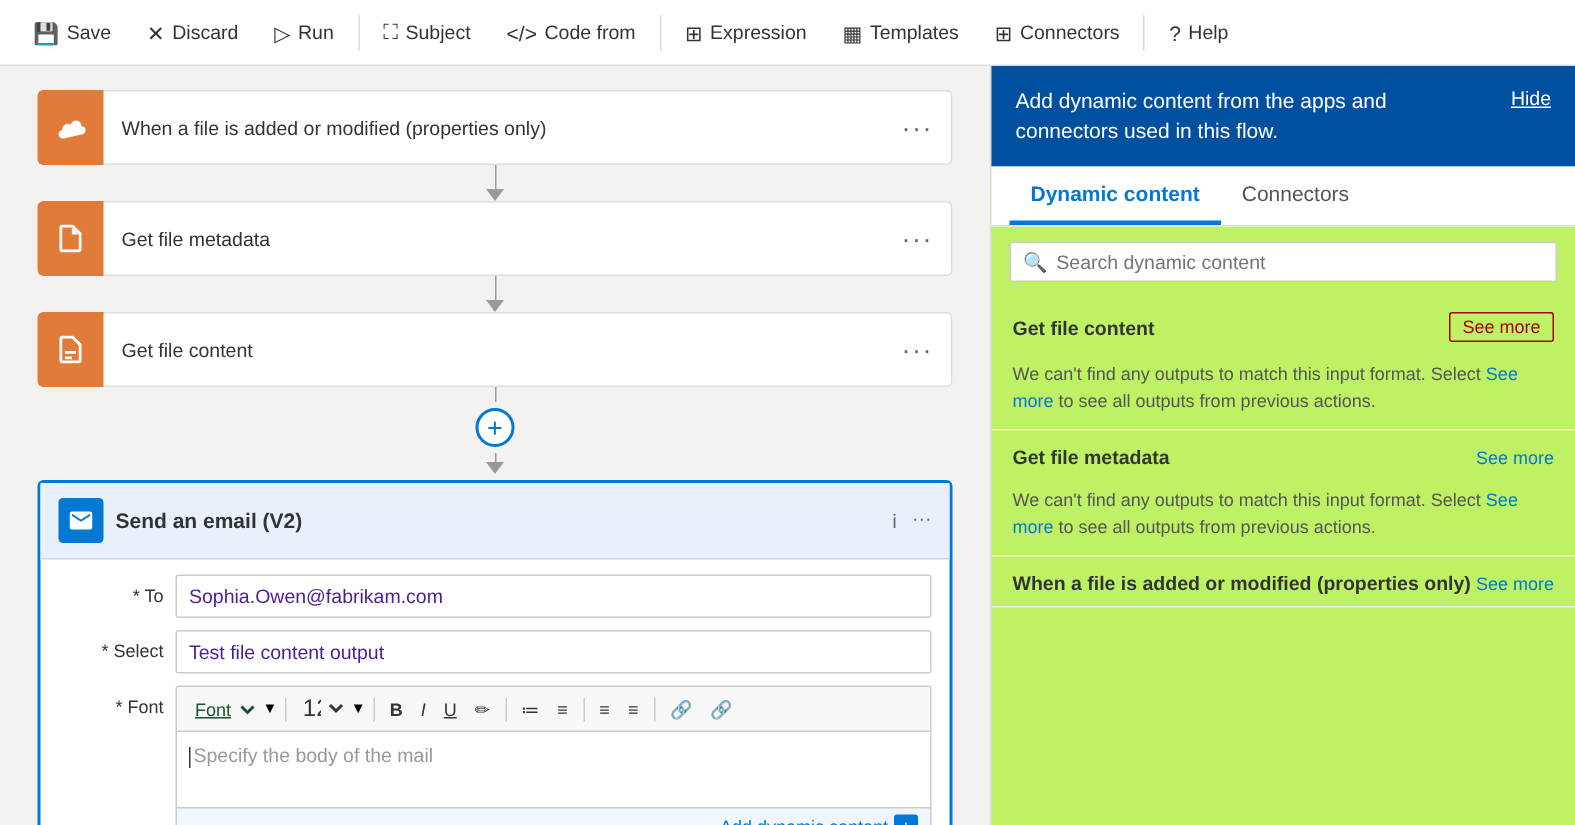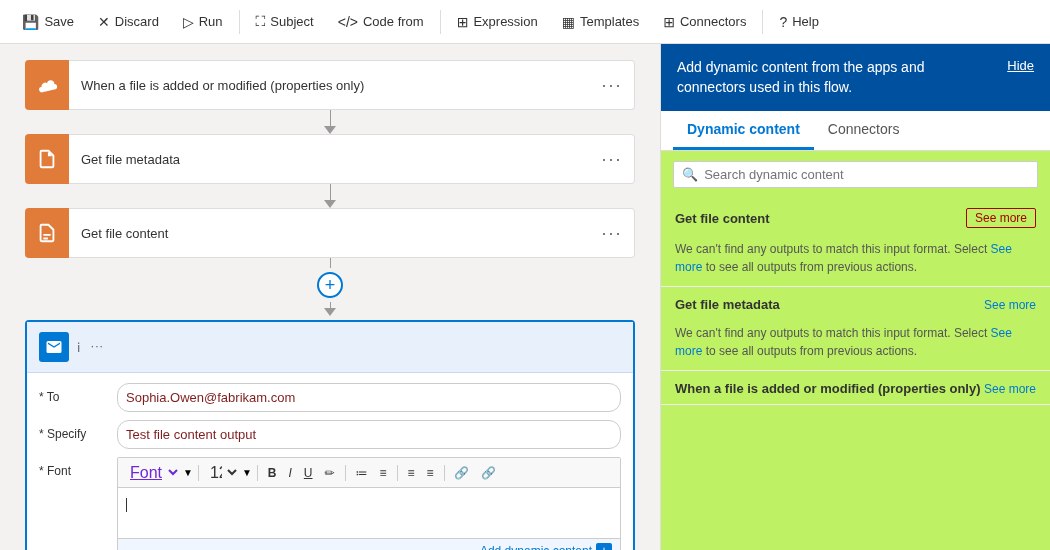--- a/index.html
+++ b/index.html
@@ -69,39 +69,39 @@
       width: 30px; height: 30px; background: #0078d4; border-radius: 3px;
       display: flex; align-items: center; justify-content: center;
     }
     .email-icon-box svg { width: 18px; height: 18px; fill: white; }
     .email-title { flex: 1; font-size: 14px; font-weight: 600; color: #333; }
     .email-header-icons { display: flex; gap: 10px; color: #666; cursor: pointer; }
 
     
     .form-body { padding: 10px 12px; display: flex; flex-direction: column; gap: 8px; }
     .form-row { display: flex; align-items: flex-start; gap: 8px; }
-    .form-label { width: 70px; font-size: 12px; color: #333; padding-top: 7px; flex-shrink: 0; }
+    .form-label { width: 70px; font-size: 12px; color: #333; padding-top: 7px; flex-shrink: 0; text-align: right; }
     .form-input {
-      flex: 1; border: 1px solid #ccc; border-radius: 12px; padding: 6px 8px;
-      font-size: 13px; color: #7f1d1d; background: #fff;
+      flex: 1; border: 1px solid #ccc; border-radius: 2px; padding: 6px 8px;
+      font-size: 13px; color: #4c1d95; background: #fff;
     }
 
     
     .body-editor { flex: 1; border: 1px solid #ccc; border-radius: 2px; }
     .body-toolbar {
       display: flex; align-items: center; background: #f8f8f8;
       border-bottom: 1px solid #ccc; padding: 3px 6px; gap: 2px; flex-wrap: wrap;
     }
     .body-toolbar-btn {
       padding: 2px 5px; border: none; background: none; cursor: pointer;
       font-size: 12px; color: #333; border-radius: 2px;
     }
     .font-select {
-      border: none; background: none; font-size: 16px; cursor: pointer;
-      color: #6d28d9; padding: 2px 2px; text-decoration: underline;
+      border: none; background: none; font-size: 12px; cursor: pointer;
+      color: #14532d; padding: 2px 2px; text-decoration: underline;
     }
     .font-size-select {
       border: none; background: none; font-size: 16px; cursor: pointer;
       color: #333; padding: 2px 2px; width: 36px;
     }
     .toolbar-divider-v { width: 1px; height: 16px; background: #ccc; margin: 0 3px; }
     .body-content-area { padding: 8px; min-height: 50px; }
     .body-placeholder { color: #999; font-size: 13px; }
 
     
@@ -251,35 +251,36 @@
       <div style="border-left:6px solid transparent;border-right:6px solid transparent;border-top:8px solid #999;"></div>
     </div>
 
     <div class="email-step">
       <div class="email-step-header">
         <div class="email-icon-box">
           <svg viewBox="0 0 24 24">
               <path d="M20 4H4a2 2 0 0 0-2 2v12a2 2 0 0 0 2 2h16a2 2 0 0 0 2-2V6a2 2 0 0 0-2-2zm0 4-8 5-8-5V6l8 5 8-5z"></path>
             </svg>
         </div>
+        <div class="email-title">Send an email (V2)</div>
         <div class="email-header-icons">
           <span>ℹ</span>
           <span>···</span>
         </div>
       </div>
 
       <div class="form-body">
 
         <div class="form-row">
           <div class="form-label"><span>* To</span></div>
           <input class="form-input" type="text" value="Sophia.Owen@fabrikam.com" style="">
         </div>
 
         <div class="form-row">
-          <div class="form-label"><span>* Specify</span></div>
+          <div class="form-label"><span>* Select</span></div>
           <input class="form-input" type="text" value="Test file content output" style="">
         </div>
 
         <div class="form-row">
           <div class="form-label"><span>* Font</span></div>
           <div class="body-editor">
             <div class="body-toolbar">
               <select class="font-select">
                 <option>Font</option>
               </select>
@@ -298,21 +299,21 @@
               <button class="body-toolbar-btn">≔</button>
               <button class="body-toolbar-btn">≡</button>
               <div class="toolbar-divider-v"></div>
               <button class="body-toolbar-btn">≡</button>
               <button class="body-toolbar-btn">≡</button>
               <div class="toolbar-divider-v"></div>
               <button class="body-toolbar-btn">🔗</button>
               <button class="body-toolbar-btn">🔗</button>
             </div>
             <div class="body-content-area">
-              <span style="display:inline-block;width:1px;height:14px;background:#333;vertical-align:middle;margin-right:2px;"></span>
+              <span style="display:inline-block;width:1px;height:14px;background:#333;vertical-align:middle;margin-right:2px;"></span><span class="body-placeholder">Specify the body of the mail</span>
             </div>
             <div class="dynamic-content-bar">
               <button class="add-dynamic-btn">
                 <span>Add dynamic content</span>
                 <div class="dynamic-plus">+</div>
               </button>
             </div>
           </div>
         </div>
       </div>

